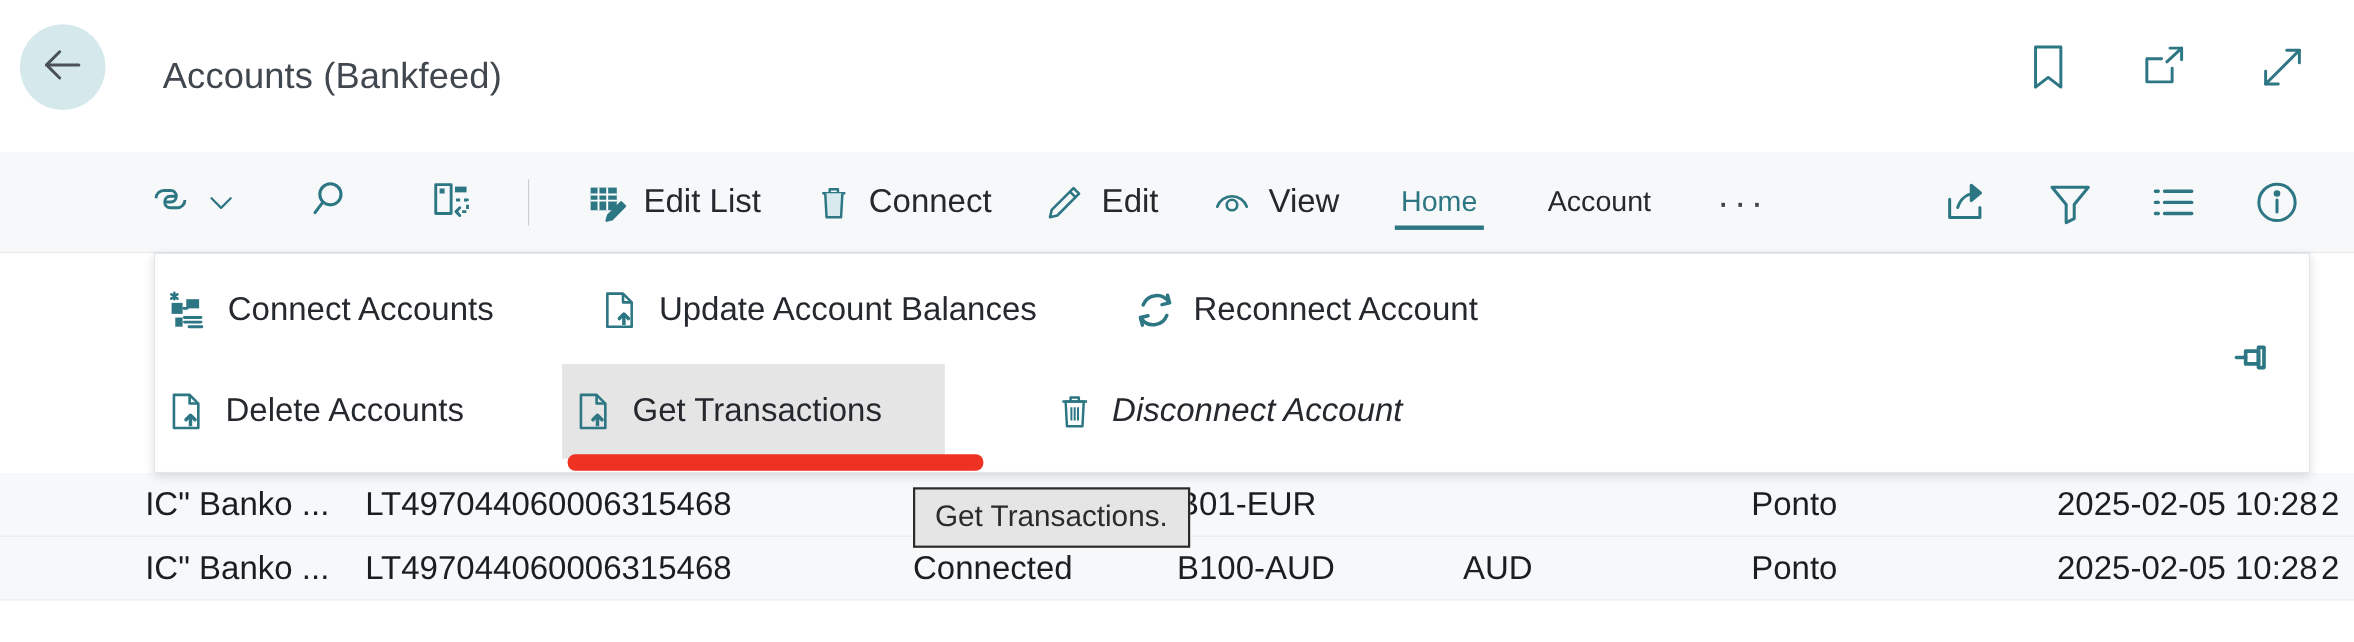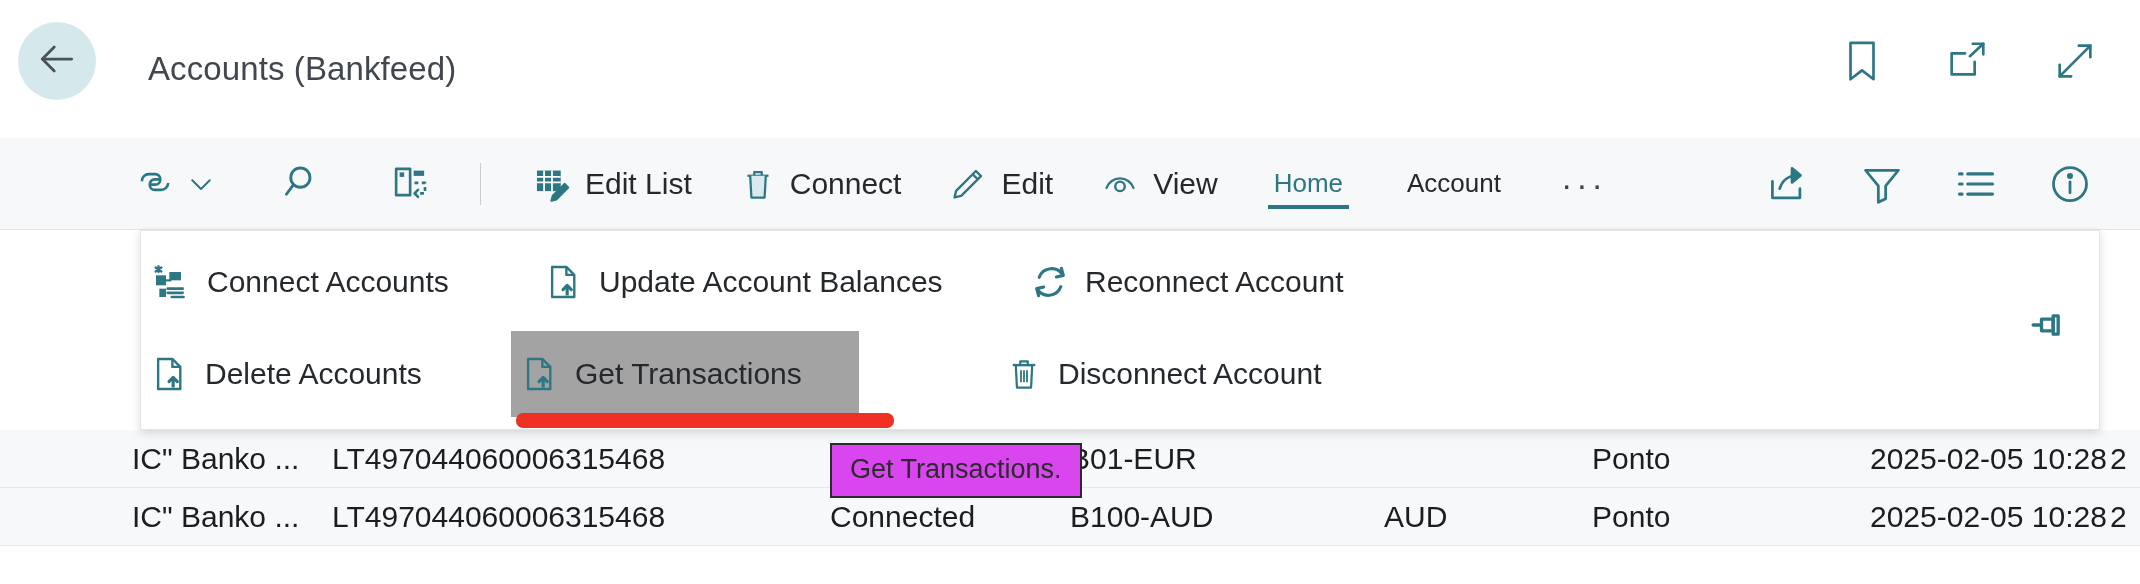--- a/index.html
+++ b/index.html
@@ -82,58 +82,58 @@
   .ribbon-row { position: absolute; left: 0; width: 100%; height: 92px; }
   .ribbon-row.r1 { top: 8px; }
   .ribbon-row.r2 { top: 100px; }
   .ribbon-item {
     position: absolute; top: 0; height: 86px;
     display: flex; align-items: center; gap: 16px;
     padding: 0 10px; cursor: pointer;
     font-size: 30px; color: #25292d; white-space: nowrap;
   }
   .ribbon-item .glyph { display: flex; align-items: center; color: #2d7683; }
-  .ribbon-item.highlight { background: #a3a3a3; }
+  .ribbon-item.highlight { background: #e5e5e5; }
   .pin-btn {
     position: absolute; right: 26px; top: 72px;
     width: 48px; height: 48px; display: flex; align-items: center; justify-content: center;
     cursor: pointer; color: #2d7683;
   }
   .red-underline {
     position: absolute; left: 375px; top: 182px;
     width: 378px; height: 15px; background: #ef3124; border-radius: 7px;
     z-index: 31;
   }
 
   
   .tooltip {
     position: absolute; left: 830px; top: 443px;
     padding: 9px 18px 11px 18px;
-    background: #d946ef; border: 2px solid #2b2b2b;
+    background: #e5e5e5; border: 2px solid #2b2b2b;
     font-size: 27px; color: #2b2b2b; white-space: nowrap;
     z-index: 40;
   }
 
   
   .grid { position: absolute; left: 0; top: 430px; width: 2140px; }
   .grid-row {
     position: relative; height: 58px; width: 2140px;
     border-bottom: 1px solid #e6e7e8;
     background: #f7f8f9;
     font-size: 30px; color: #1b1d1f;
   }
   .grid-row .cell {
     position: absolute; top: 50%; transform: translateY(-50%);
     white-space: nowrap; overflow: hidden;
   }
   .c-name   { left: 132px;  width: 230px; }
   .c-iban   { left: 332px;  width: 470px; }
   .c-status { left: 830px;  width: 230px; }
   .c-acct   { left: 1070px; width: 250px; }
-  .c-cur    { left: 1384px; width: 150px; }
+  .c-cur    { left: 1330px; width: 150px; }
   .c-prov   { left: 1592px; width: 200px; }
   .c-date   { left: 1870px; width: 270px; }
   .c-tail   { left: 2110px; width: 40px; }
   .grid-bottom {
     position: absolute; left: 0; top: 546px; width: 2140px; height: 38px;
     background: #ffffff;
   }
 </style>
 </head>
 <body>
@@ -382,21 +382,21 @@
           <svg width="38" height="38" viewBox="0 0 24 24" fill="none" stroke="#2d7683" stroke-width="1.5" stroke-linejoin="round">
             <path d="M4.5 2.5h9l5 5v14h-14z"></path>
             <path d="M13.5 2.5v5h5"></path>
             <path d="M14 20.5v-6" stroke-width="2"></path>
             <path d="M11.4 16.8 14 14.2l2.6 2.6" stroke-width="2" stroke-linecap="round"></path>
           </svg>
         </span>
         <span>Get Transactions</span>
       </div>
 
-      <div class="ribbon-item" style="left:855px;">
+      <div class="ribbon-item" style="left:808px;font-style:italic;">
         <span class="glyph">
           <svg width="36" height="38" viewBox="0 0 24 24" fill="none" stroke="#2d7683" stroke-width="1.5" stroke-linejoin="round">
             <path d="M4.5 6h15"></path>
               <path d="M9.5 6V3.6h5V6"></path>
             <path d="M6.5 6 7.3 21h9.4L17.5 6z"></path>
             <path d="M10 9.5v8M12 9.5v8M14 9.5v8" stroke-width="1.2"></path>
           </svg>
         </span>
         <span>Disconnect Account</span>
       </div>

